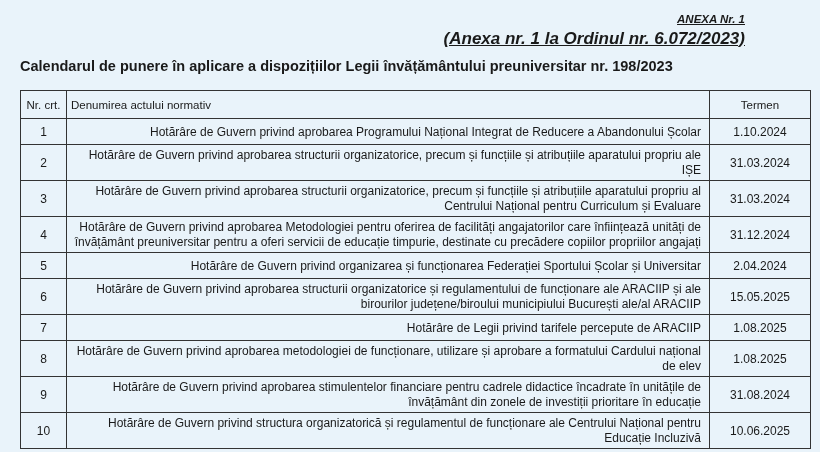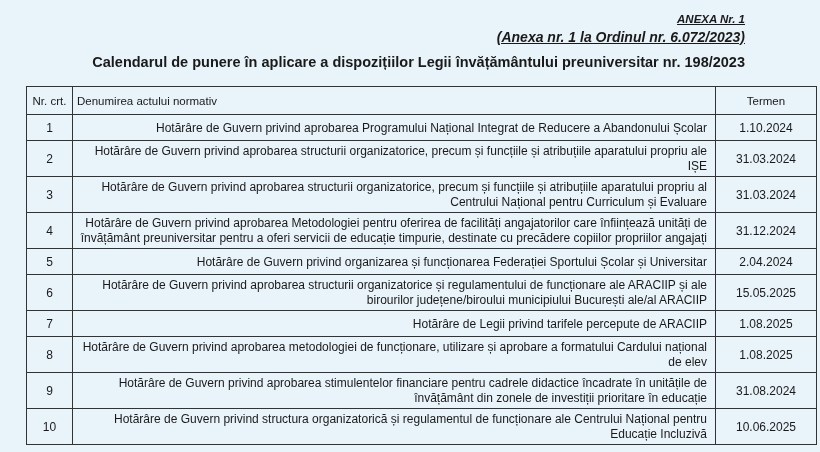--- a/index.html
+++ b/index.html
@@ -7,32 +7,32 @@
     --border:#333333;
     --text:#1a1a1a;
   }
   *{box-sizing:border-box;margin:0;padding:0;}
   html,body{width:820px;height:452px;overflow:hidden;}
   body{
     background:var(--bg);
     color:var(--text);
     font-family:"Liberation Sans","DejaVu Sans",sans-serif;
   }
-  .page{width:760px;height:452px;padding:12px 15px 0 26px;}
+  .page{width:760px;height:452px;padding:12px 15px 0 20px;}
   .annex{text-align:right;line-height:1.35;margin-bottom:8px;}
   .annex-line1{
     font-size:11.5px;font-weight:bold;font-style:italic;
     text-decoration:underline;
   }
   .annex-line2{
-    font-size:14px;font-style:italic;font-weight:bold;
+    font-size:17px;font-style:italic;font-weight:bold;
     text-decoration:underline;
   }
   .title{
-    text-align:right;
+    text-align:left;
     font-size:14.5px;
     font-weight:bold;
     margin:6px 0 16px 0;
   }
   table{
     width:791px;
     border-collapse:collapse;
     table-layout:fixed;
   }
   th,td{

